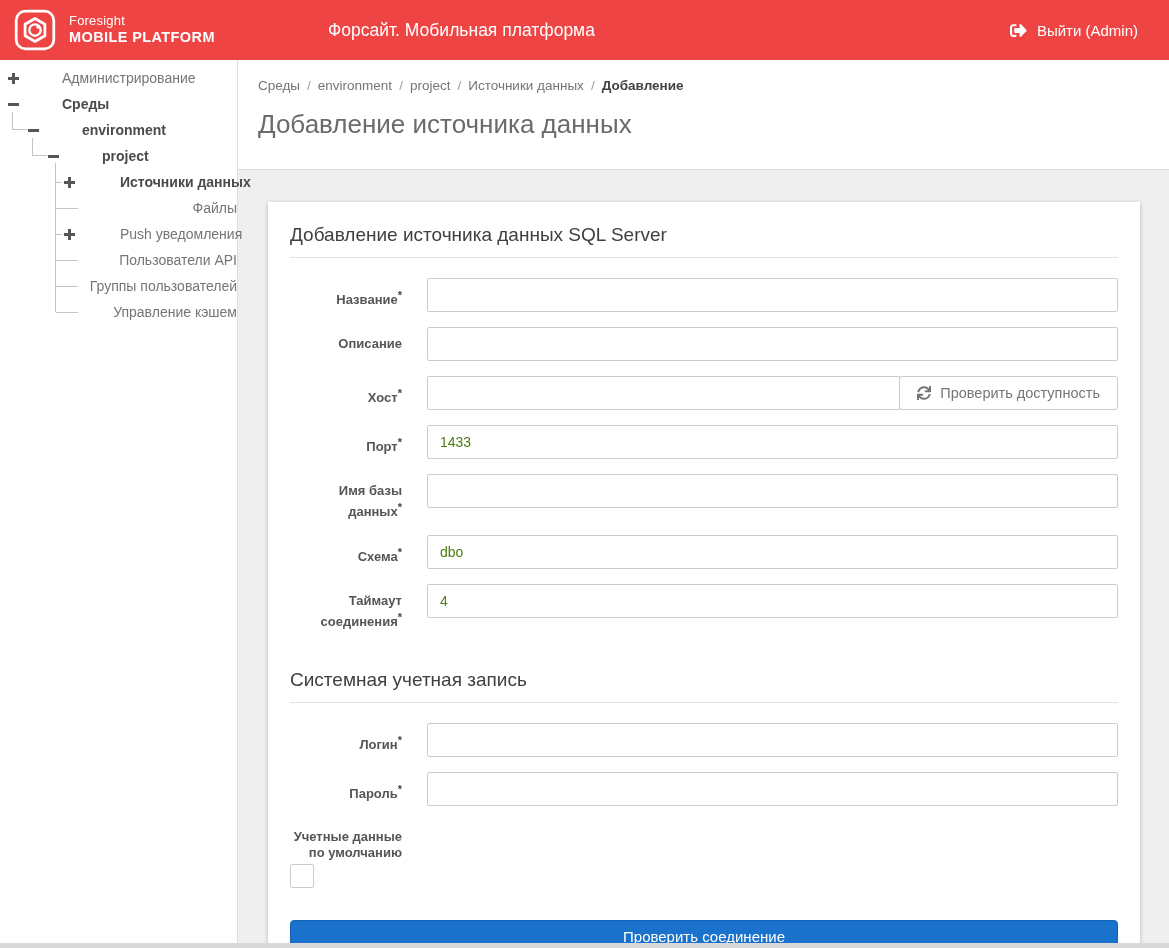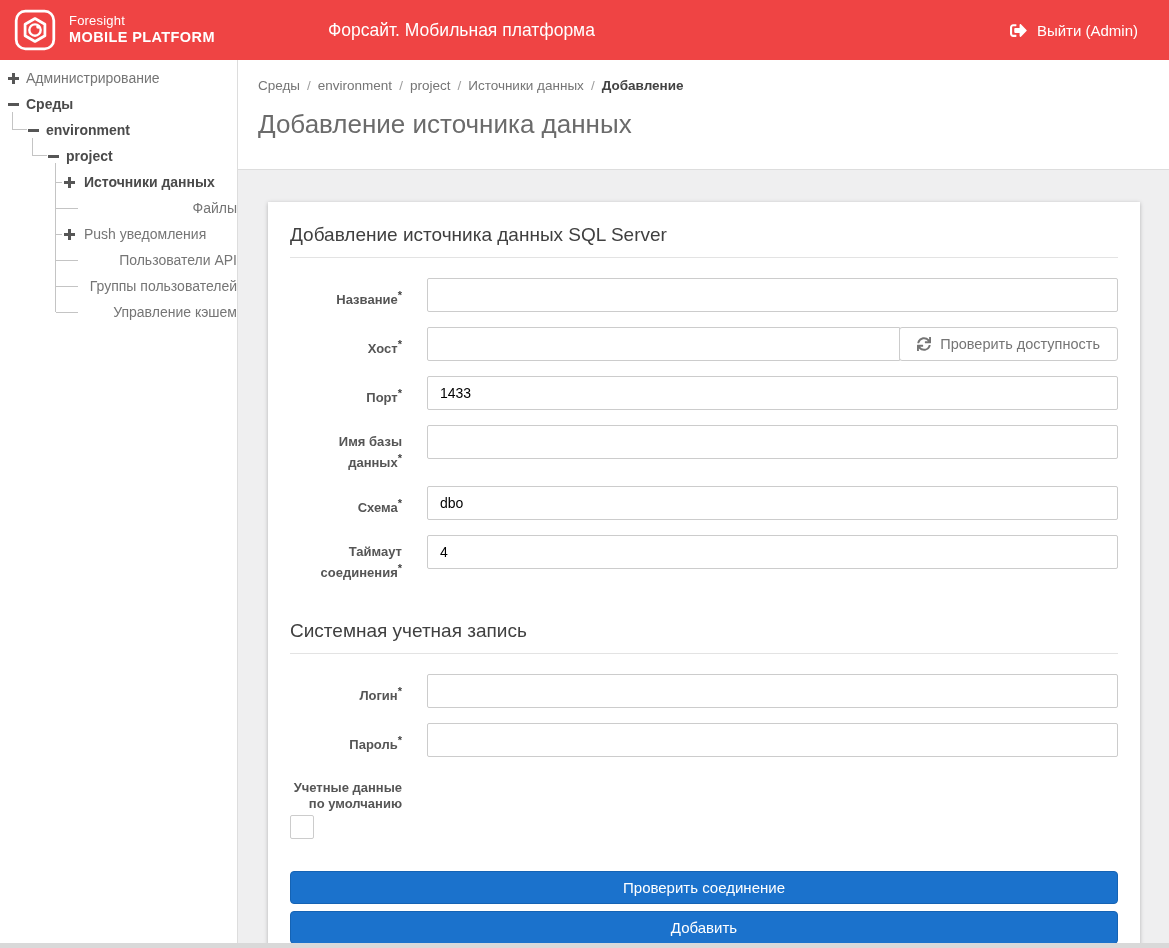--- a/index.html
+++ b/index.html
@@ -32,21 +32,21 @@
   
   .app { display:flex; height:883px; }
   .sidebar {
     width:238px; background:#fff; border-right:1px solid #ddd;
     flex:0 0 auto; position:relative;
   }
   .content { flex:1; background:#efeff0; }
 
   
   .tree { position:relative; padding-top:5px; font-size:14px; }
-  .t-row { height:26px; display:flex; align-items:center; cursor:pointer; white-space:nowrap; }
+  .t-row { height:26px; display:flex; align-items:center; cursor:pointer; white-space:nowrap;gap:36px; }
   .t-row.lvl0 { padding-left:8px; }
   .t-row.lvl1 { padding-left:28px; }
   .t-row.lvl2 { padding-left:48px; }
   .t-label { margin-left:7px; color:#757575; }
   .t-row.em .t-label { color:#4a4a4a; font-weight:700; }
   .t-ico { width:11px; height:11px; position:relative; flex:0 0 auto; }
   .t-ico.plus::before, .t-ico.minus::before {
     content:''; position:absolute; left:0; top:4px; width:11px; height:3px; background:#565656;
   }
   .t-ico.plus::after {
@@ -92,21 +92,21 @@
   .section-title.second { margin-top:32px; }
   .frow { display:flex; align-items:flex-start; margin-bottom:15px; }
   .flabel {
     width:137px; flex:0 0 auto; text-align:right; padding-right:25px; padding-top:9px;
     font-size:13px; font-weight:700; color:#555; line-height:16px;
   }
   .flabel sup { font-size:11px; color:#424242; }
   .fctl { flex:1; min-width:0; }
   input.txt {
     width:100%; height:34px; border:1px solid #ccc; border-radius:2px;
-    padding:0 12px; font-size:14px; color:#000000; background:#fff;
+    padding:0 12px; font-size:14px; color:#4d7c0f; background:#fff;
     font-family:inherit; outline:none;
   }
   .input-group { display:flex; }
   .input-group input.txt { flex:1; border-top-right-radius:0; border-bottom-right-radius:0; }
   .btn-check {
     margin-left:-1px; height:34px; padding:0 17px; background:#fff;
     border:1px solid #ccc; border-radius:3px; color:#757575; font-size:14.5px;
     font-family:inherit; display:inline-flex; align-items:center; gap:9px; cursor:pointer;
     flex:0 0 auto; white-space:nowrap;
   }
@@ -218,20 +218,24 @@
     </div>
 
     <div class="card">
       <div class="section-title">Добавление источника данных SQL Server</div>
 
       <div class="frow">
         <div class="flabel"><span>Название</span><sup>*</sup></div>
         <div class="fctl"><input class="txt" type="text" value="" style=""></div>
       </div>
 
+      <div class="frow">
+        <div class="flabel"><span>Описание</span></div>
+        <div class="fctl"><input class="txt" type="text" value="" style=""></div>
+      </div>
 
       <div class="frow">
         <div class="flabel"><span>Хост</span><sup>*</sup></div>
         <div class="fctl">
           <div class="input-group">
             <input class="txt" type="text" value="" style="">
             <button class="btn-check">
               <svg width="14" height="14" viewBox="0 0 512 512" fill="#757575">
                 <path d="M440.65 12.57l4 82.77A247.16 247.16 0 0 0 255.83 8C134.73 8 33.91 94.92 12.29 209.82A12 12 0 0 0 24.09 224h49.05a12 12 0 0 0 11.67-9.26 175.91 175.91 0 0 1 317-56.94l-101.46-4.86a12 12 0 0 0-12.57 12v47.41a12 12 0 0 0 12 12H500a12 12 0 0 0 12-12V12a12 12 0 0 0-12-12h-47.37a12 12 0 0 0-11.98 12.57zM255.83 432a175.61 175.61 0 0 1-146-77.8l101.8 4.87a12 12 0 0 0 12.57-12v-47.4a12 12 0 0 0-12-12H12a12 12 0 0 0-12 12V500a12 12 0 0 0 12 12h47.35a12 12 0 0 0 12-12.6l-4.15-82.57A247.17 247.17 0 0 0 255.83 504c121.11 0 221.93-86.92 243.55-201.82a12 12 0 0 0-11.8-14.18h-49.05a12 12 0 0 0-11.67 9.26A175.86 175.86 0 0 1 255.83 432z"></path>
               </svg>

